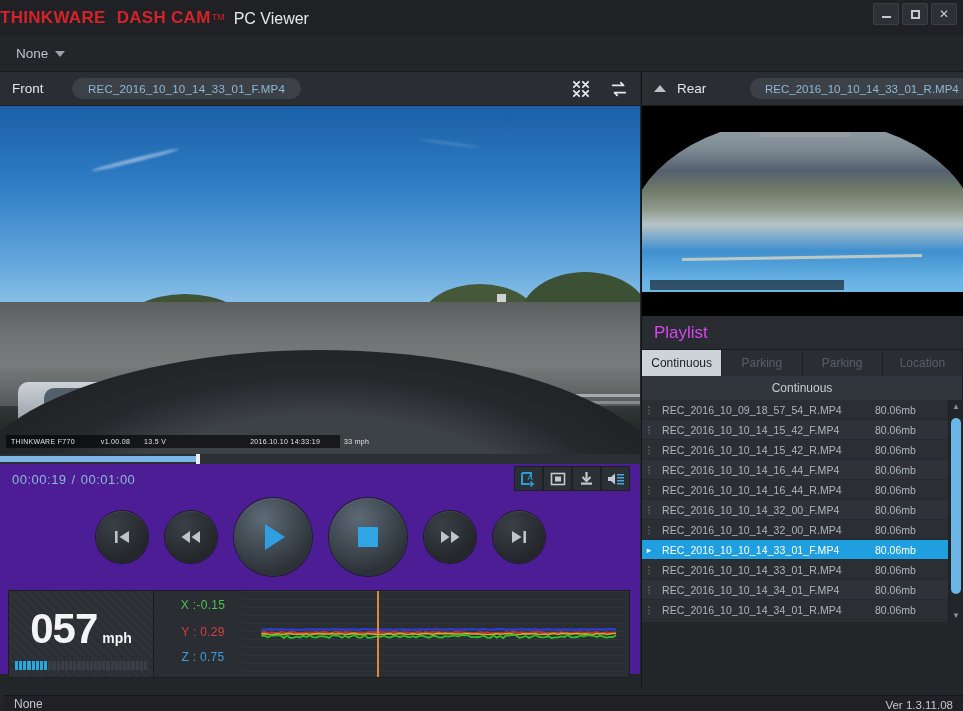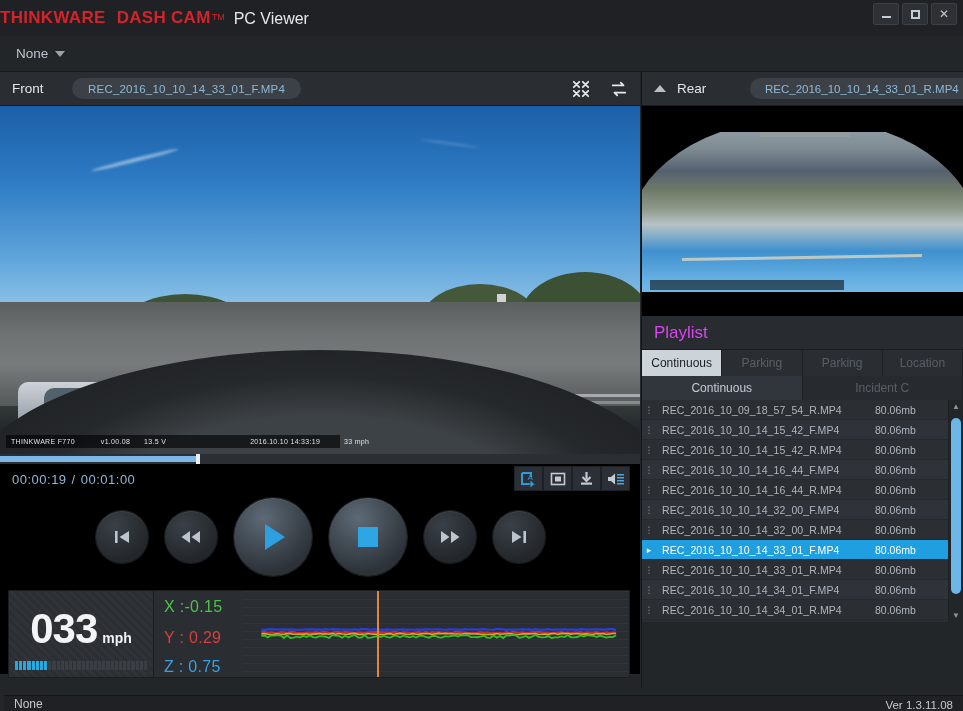--- a/index.html
+++ b/index.html
@@ -94,21 +94,21 @@
   .ovl-bar span { white-space: nowrap; }
   .ovl-s1{padding-left:5px;} .ovl-s2{padding-left:26px;} .ovl-s3{padding-left:14px;}
   .ovl-s4{padding-left:84px;} .ovl-s5{padding-left:24px;}
 
   
   .progress-wrap { height: 10px; background:#2b2f33; position:relative; }
   .progress-fill { position:absolute;left:0;top:2px;height:6px;background:#7db7e8; }
   .progress-knob { position:absolute;top:0;width:4px;height:10px;background:#e9eef3; }
 
   
-  .ctrl-area { height: 210px; background:#000000; position:relative; }
+  .ctrl-area { height: 210px; background:#4c1d95; position:relative; }
   .time-row { height:30px; display:flex; align-items:center; position:relative; }
   .time-txt { color:#8fb8d8; font-size:13px; padding-left:12px; letter-spacing:.5px; }
   .right-btns { position:absolute; right:10px; top:2px; display:flex; }
   .sqbtn {
     width:29px;height:25px;background:#2b3036;border:1px solid #1d2024;
     display:flex;align-items:center;justify-content:center;
   }
   .transport { display:flex; align-items:center; justify-content:center; gap:17px; height:86px; }
   .tbtn {
     border-radius:50%; background: radial-gradient(circle at 35% 28%, #3a4047, #23272b 70%);
@@ -128,21 +128,21 @@
     width:145px; background: repeating-linear-gradient(45deg,#2f3338 0 3px,#2b2f34 3px 6px);
     border-right:1px solid #1b1e21; position:relative;
   }
   .speed-num { color:#f2f4f6; font-size:42px; font-weight:bold; letter-spacing:-1px; }
   .speed-unit { color:#f2f4f6; font-size:14px; font-weight:bold; margin-left:5px; }
   .speed-row { display:flex; align-items:baseline; justify-content:center; padding-top:14px; }
   .speed-bar { position:absolute; left:6px; right:6px; bottom:7px; height:9px; display:flex; gap:1px; }
   .seg { flex:1; background:#3a3f45; }
   .seg.on { background:#29a8e0; }
   .g-vals { width:88px; padding:7px 0 0 10px; }
-  .g-line { font-size:16px; margin-bottom:11px; letter-spacing:.3px; }
+  .g-line { font-size:12px; margin-bottom:11px; letter-spacing:.3px;text-align:center; }
   .gx { color:#4ec24e; } .gy { color:#d6413c;margin-top:13px; } .gz { color:#3d9fe0; }
   .graph { flex:1; position:relative; background:#2a2d31; overflow:hidden;
     background-image: repeating-linear-gradient(to bottom, #30343a 0 1px, transparent 1px 8px); }
   .playhead { position:absolute; top:0; bottom:0; width:2px; background:#e0853c; }
 
   
   .right-col { position:absolute; left:641px; top:72px; width:322px; height:616px; background:#232629;
     border-left:1px solid #141619; }
   .rear-header, .map-header {
     height:34px; background:#2a2e33; border-bottom:1px solid #1a1c1f;
@@ -378,21 +378,21 @@
             <path d="M4 4 L4 16 L13.5 10 Z" fill="#bcc4cc"></path>
             <rect x="15.4" y="4" width="2.6" height="12" fill="#bcc4cc"></rect>
           </svg>
         </div>
       </div>
     </div>
 
     <div class="bottom-panel">
       <div class="speed-box">
         <div class="speed-row">
-          <span class="speed-num">033</span>
+          <span class="speed-num">057</span>
           <span class="speed-unit">mph</span>
         </div>
         <div class="speed-bar" id="speedbar">
             <div class="seg on"></div>
             <div class="seg on"></div>
             <div class="seg on"></div>
             <div class="seg on"></div>
             <div class="seg on"></div>
             <div class="seg on"></div>
             <div class="seg on"></div>
@@ -463,21 +463,20 @@
     </div>
 
     <div class="tabs" id="tabs">
         <div class="tab active">Continuous</div>
         <div class="tab">Parking</div>
         <div class="tab">Parking</div>
         <div class="tab">Location</div>
       </div>
     <div class="subtabs" id="subtabs">
         <div class="subtab active">Continuous</div>
-        <div class="subtab">Incident C</div>
       </div>
 
     <div class="list-wrap">
       <div id="rows">
           <div class="row">
             <span class="bullet">⋮</span>
             <span class="fname">REC_2016_10_09_18_57_54_R.MP4</span>
             <span class="fsize">80.06mb</span>
           </div>
           <div class="row alt">

